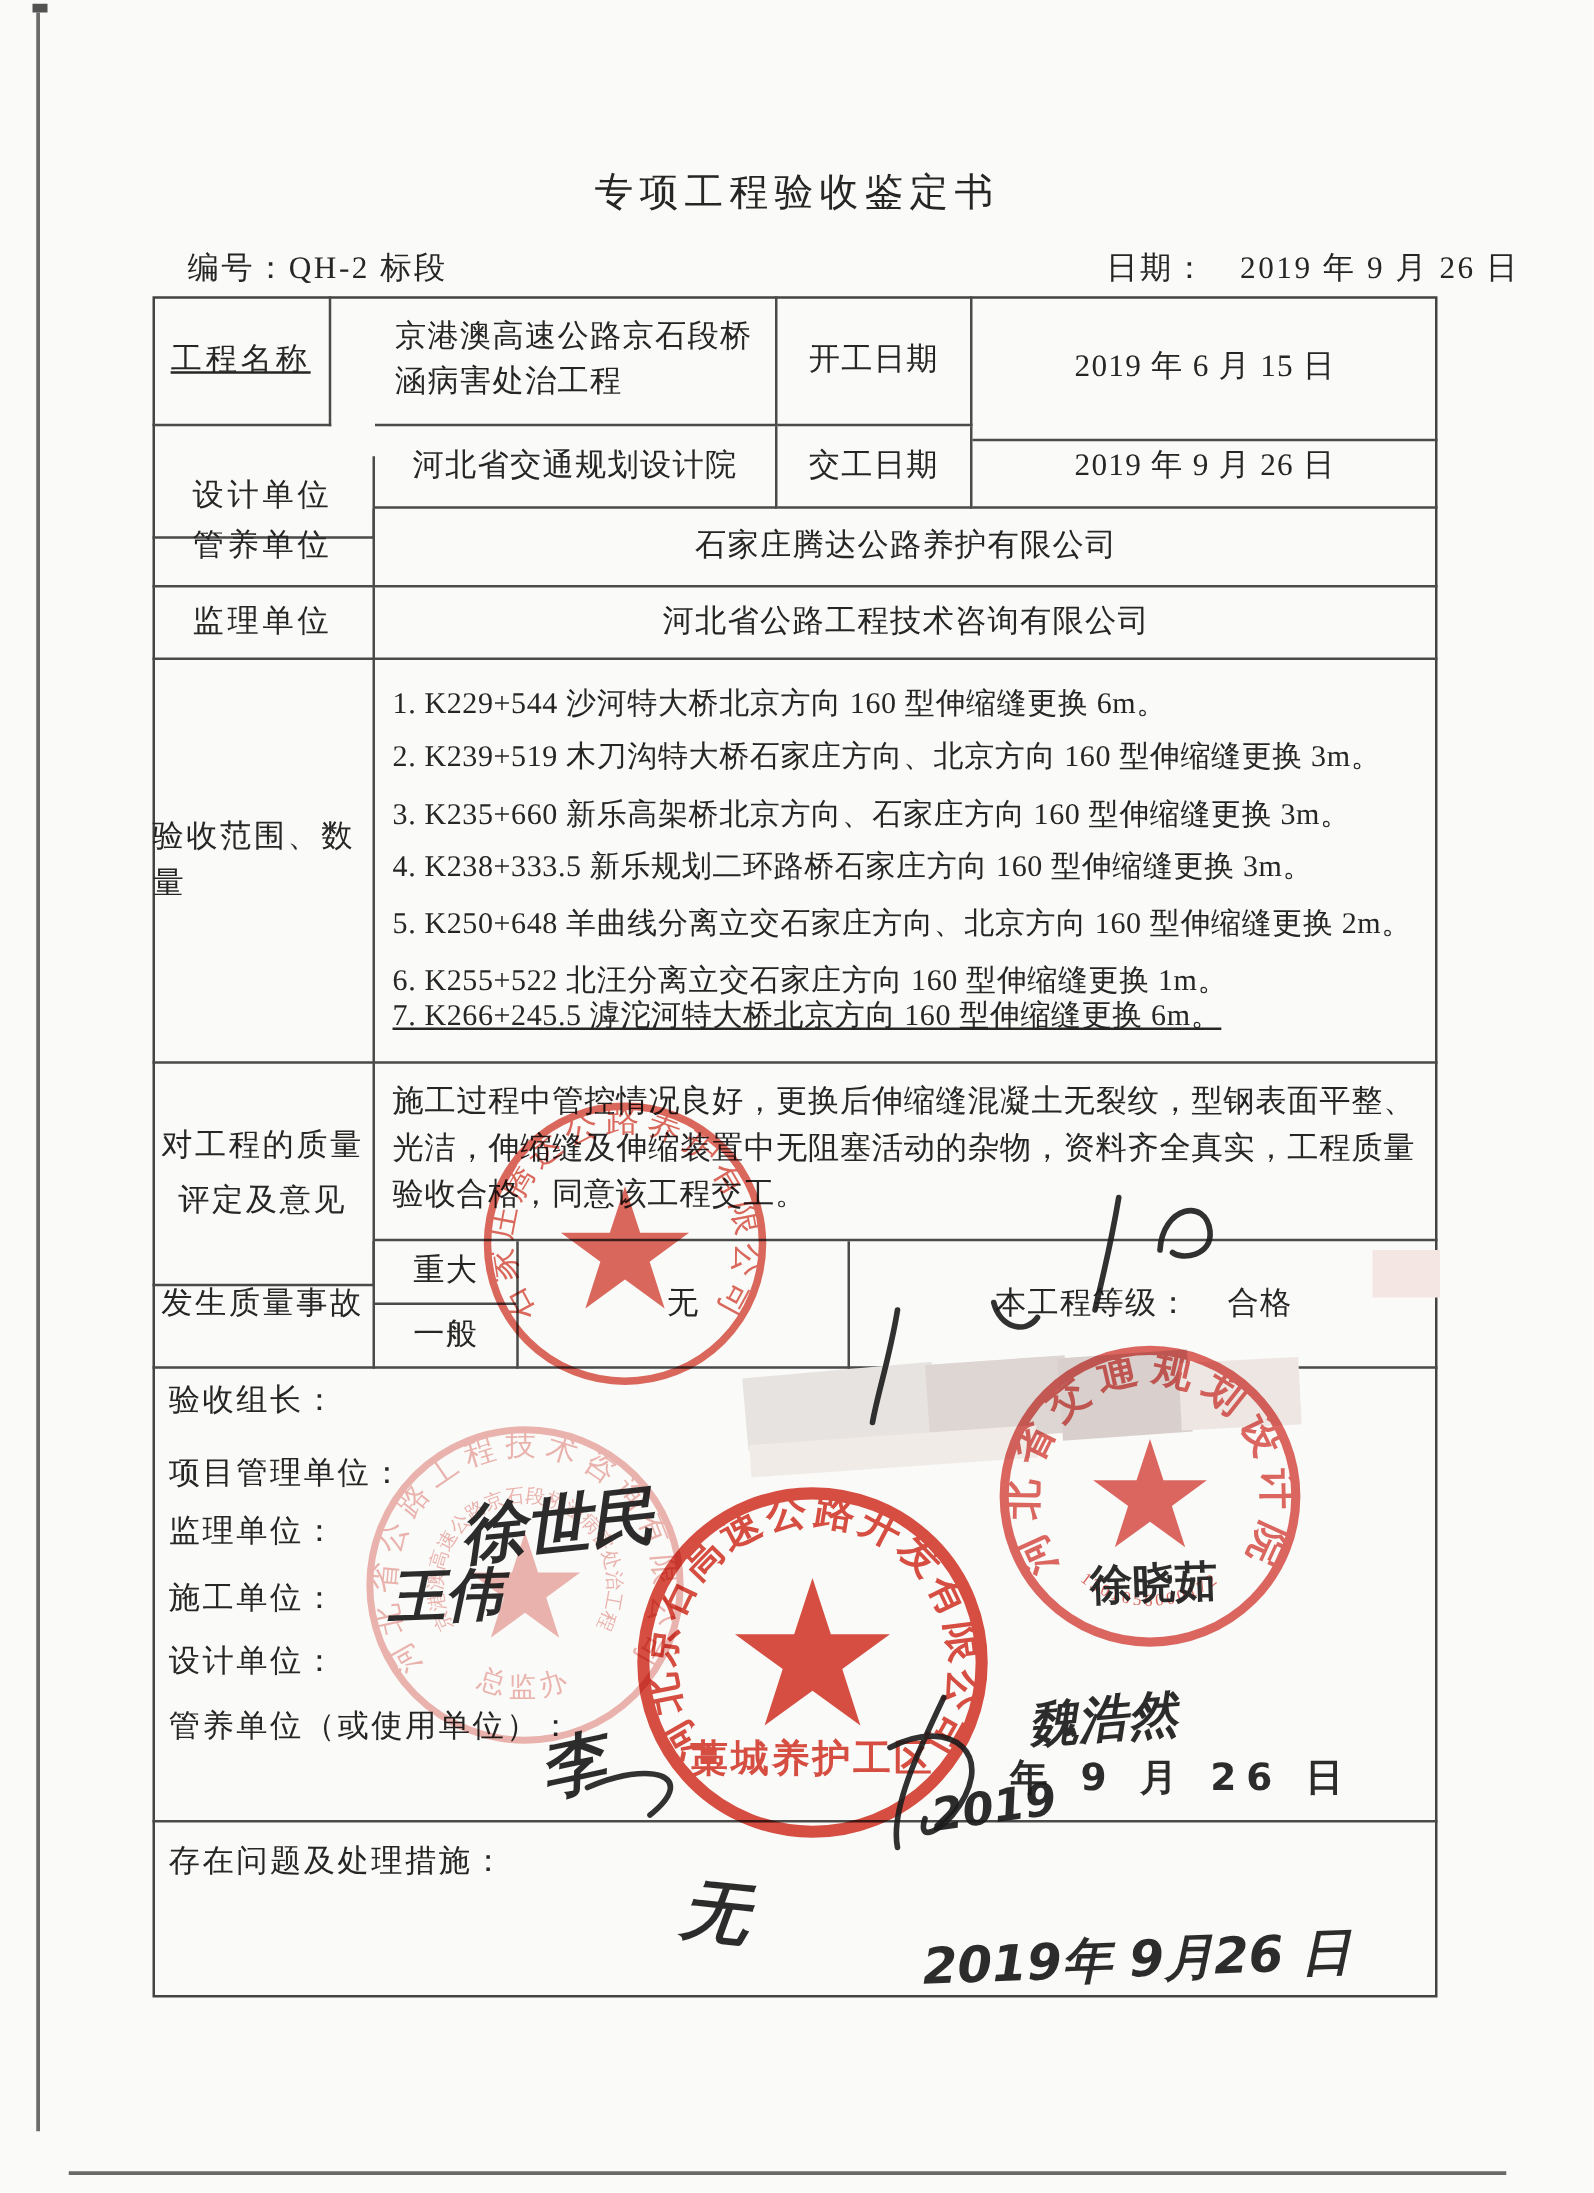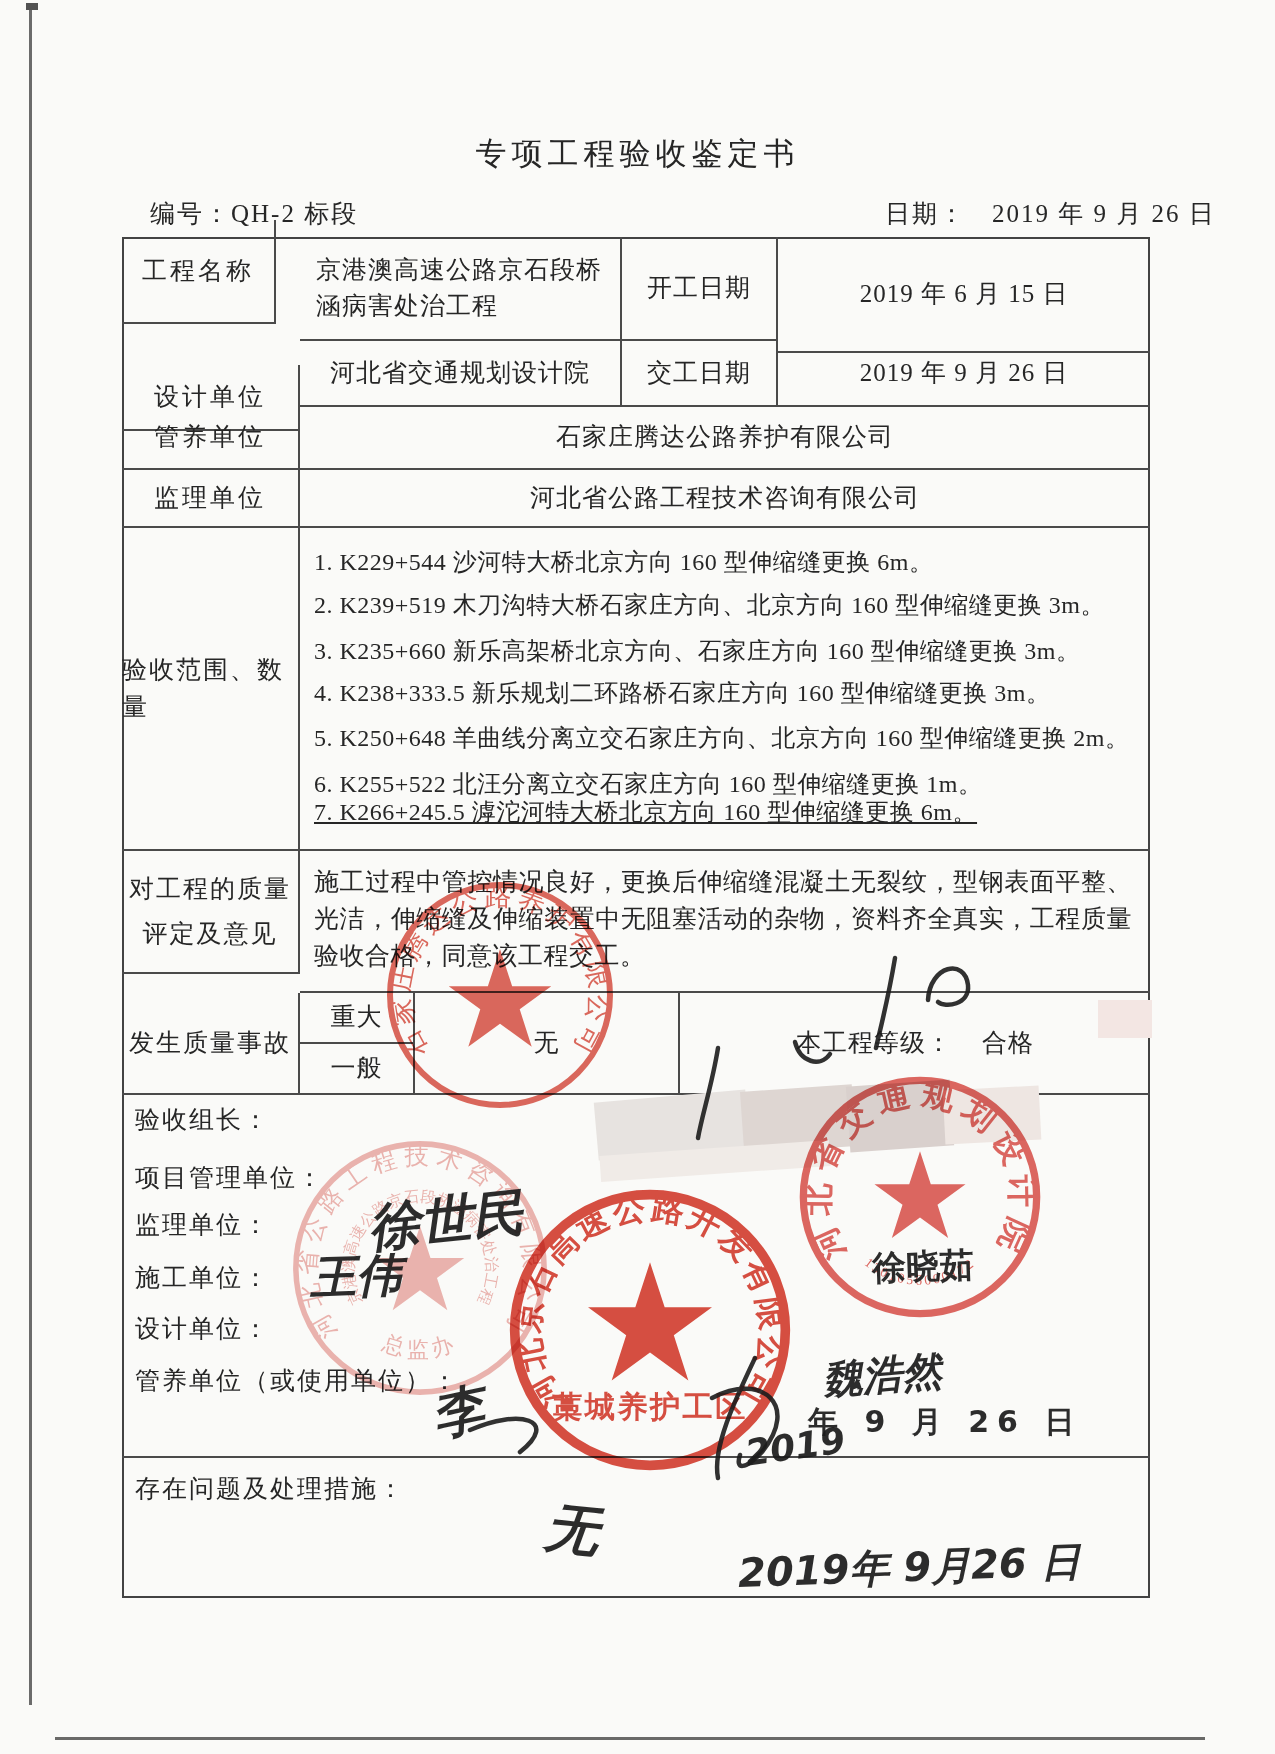--- a/index.html
+++ b/index.html
@@ -31,21 +31,21 @@
 
 <div class="abs titleTxt" style="left:0;top:133px;width:1275px;">专项工程验收鉴定书</div>
 <div class="abs hdrTxt" style="left:150px;top:197px;">编号：QH-2 标段</div>
 <div class="abs" style="left:885px;top:197px;display:flex;gap:26px;">
   <span class="hdrTxt">日期：</span>
   <span class="hdrTxt">2019 年 9 月 26 日</span>
 </div>
 
 <div class="tableFrame" style="left:122px;top:237px;width:1028px;height:1361px;"></div>
 
-<div class="cell bR bB" style="left:122px;top:220px;width:154px;height:104px;letter-spacing:3px;">工程名称</div>
+<div class="cell bR bB" style="left:122px;top:237px;width:143px;height:104px;letter-spacing:3px;text-decoration:underline;">工程名称</div>
 <div class="cell bR bB leftTxt" style="left:300px;top:237px;width:322px;height:104px;">京港澳高速公路京石段桥涵病害处治工程</div>
 <div class="cell bR bB" style="left:622px;top:237px;width:156px;height:104px;">开工日期</div>
 <div class="cell bB" style="left:778px;top:237px;width:372px;height:116px;">2019 年 6 月 15 日</div>
 
 <div class="cell bR bB" style="left:122px;top:341px;width:178px;height:66px;letter-spacing:3px;margin-top:24px;">设计单位</div>
 <div class="cell bR bB" style="left:300px;top:341px;width:322px;height:66px;">河北省交通规划设计院</div>
 <div class="cell bR bB" style="left:622px;top:341px;width:156px;height:66px;">交工日期</div>
 <div class="cell bB" style="left:778px;top:341px;width:372px;height:66px;">2019 年 9 月 26 日</div>
 
 <div class="cell bR bB" style="left:122px;top:407px;width:178px;height:63px;letter-spacing:3px;">管养单位</div>
@@ -58,21 +58,21 @@
 <div class="abs bB" style="left:300px;top:528px;width:850px;height:323px;box-sizing:border-box;">
   <div class="item" style="top:18px;">1. K229+544 沙河特大桥北京方向 160 型伸缩缝更换 6m。</div>
   <div class="item" style="top:61px;">2. K239+519 木刀沟特大桥石家庄方向、北京方向 160 型伸缩缝更换 3m。</div>
   <div class="item" style="top:107px;">3. K235+660 新乐高架桥北京方向、石家庄方向 160 型伸缩缝更换 3m。</div>
   <div class="item" style="top:149px;">4. K238+333.5 新乐规划二环路桥石家庄方向 160 型伸缩缝更换 3m。</div>
   <div class="item" style="top:194px;">5. K250+648 羊曲线分离立交石家庄方向、北京方向 160 型伸缩缝更换 2m。</div>
   <div class="item" style="top:240px;">6. K255+522 北汪分离立交石家庄方向 160 型伸缩缝更换 1m。</div>
   <div class="item" style="top:268px;text-decoration:underline;">7. K266+245.5 滹沱河特大桥北京方向 160 型伸缩缝更换 6m。</div>
 </div>
 
-<div class="cell bR bB" style="left:122px;top:851px;width:178px;height:123px;flex-direction:column;gap:8px;letter-spacing:2px;">
+<div class="cell bR bB" style="left:122px;top:851px;width:178px;height:178px;flex-direction:column;gap:8px;letter-spacing:2px;">
   <span>对工程的质量</span>
   <span>评定及意见</span>
 </div>
 <div class="abs bB" style="left:300px;top:851px;width:850px;height:142px;box-sizing:border-box;">
   <div style="padding:12px 18px 0 14px;font-size:25px;line-height:37px;letter-spacing:0.5px;text-align:justify;">施工过程中管控情况良好，更换后伸缩缝混凝土无裂纹，型钢表面平整、光洁，伸缩缝及伸缩装置中无阻塞活动的杂物，资料齐全真实，工程质量验收合格，同意该工程交工。</div>
 </div>
 
 <div class="cell bR bB" style="left:122px;top:993px;width:178px;height:102px;letter-spacing:2px;">发生质量事故</div>
 <div class="abs bR bB" style="left:300px;top:993px;width:115px;height:102px;box-sizing:border-box;">
   <div class="cell bB" style="left:0;top:0;width:113px;height:51px;">重大</div>

